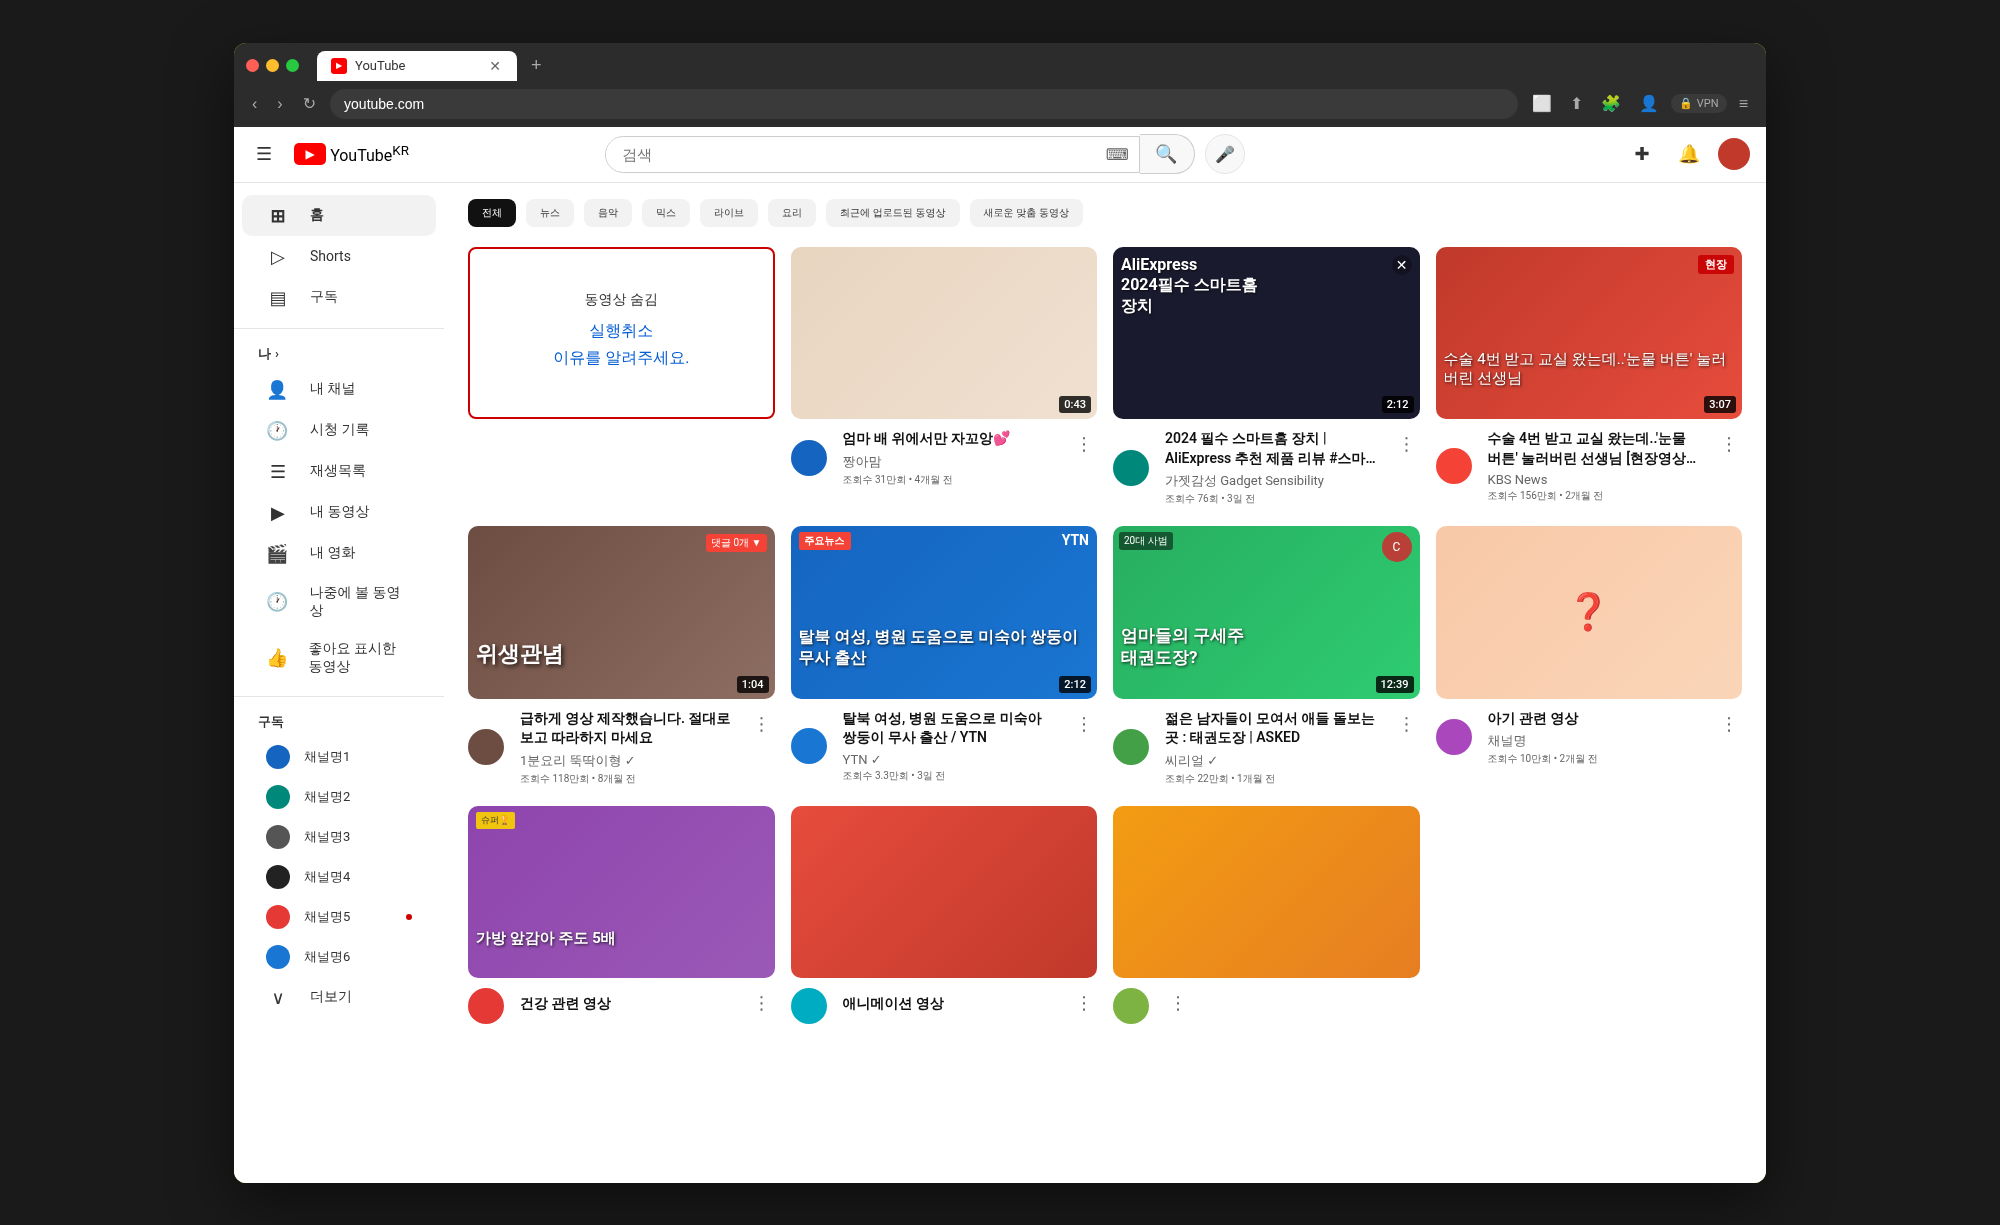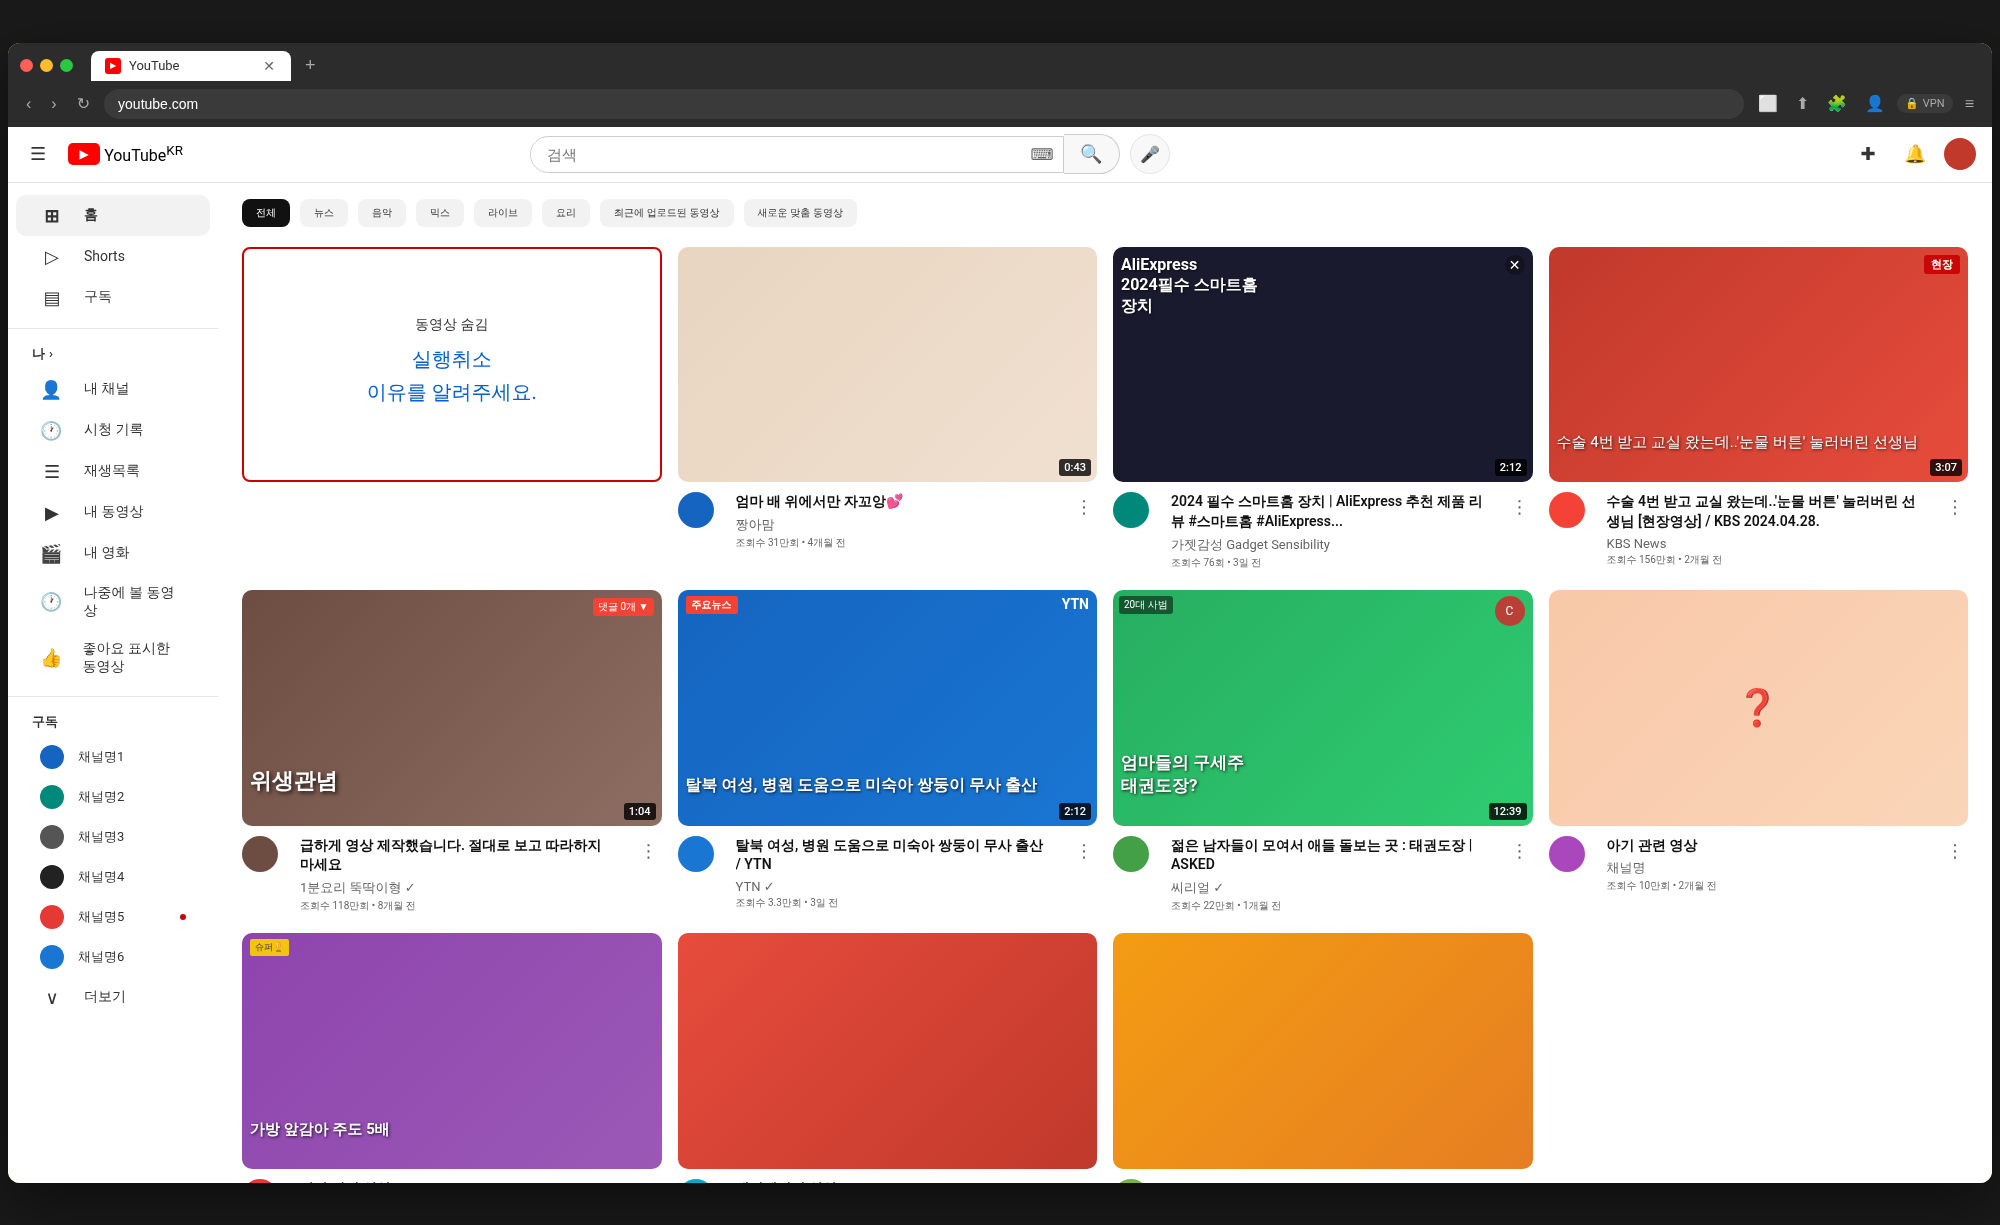--- a/index.html
+++ b/index.html
@@ -1,19 +1,19 @@
 <!DOCTYPE html>
 <html><head>
   <meta charset="utf-8">
   <style>
     * { box-sizing: border-box; margin: 0; padding: 0; }
     body { font-family: -apple-system, BlinkMacSystemFont, 'Segoe UI', Roboto, sans-serif; background: #1a1a1a; display: flex; justify-content: center; align-items: center; min-height: 100vh; }
     
     .browser-window {
-      width: 1984px;
+      width: 1532px;
       height: 1140px;
       background: #fde047;
       border-radius: 12px;
       overflow: hidden;
       box-shadow: 0 20px 60px rgba(0,0,0,0.5);
       display: flex;
       flex-direction: column;
     }
 
     
@@ -442,21 +442,22 @@
       background: rgba(0,0,0,0.8);
       color: #fff;
       font-size: 11px;
       padding: 2px 5px;
       border-radius: 3px;
       font-weight: 500;
     }
 
     .video-meta {
       display: flex;
-      gap: 22px;
+      gap: 16px;
+      align-items: center;
     }
 
     .video-channel-avatar {
       width: 36px;
       height: 36px;
       border-radius: 50%;
       flex-shrink: 0;
       background: #ccc;
     }
 
@@ -512,21 +513,21 @@
       background: #fff;
     }
 
     .error-msg {
       font-size: 14px;
       color: #333;
       margin-bottom: 12px;
     }
 
     .error-link {
-      font-size: 20px;
+      font-size: 16px;
       color: #065fd4;
       text-decoration: none;
       margin-bottom: 6px;
       cursor: pointer;
     }
 
     
     .thumb-baby { background: linear-gradient(135deg, #e8d5c0 0%, #f0e0d0 100%); }
 
     .thumb-overlay {

